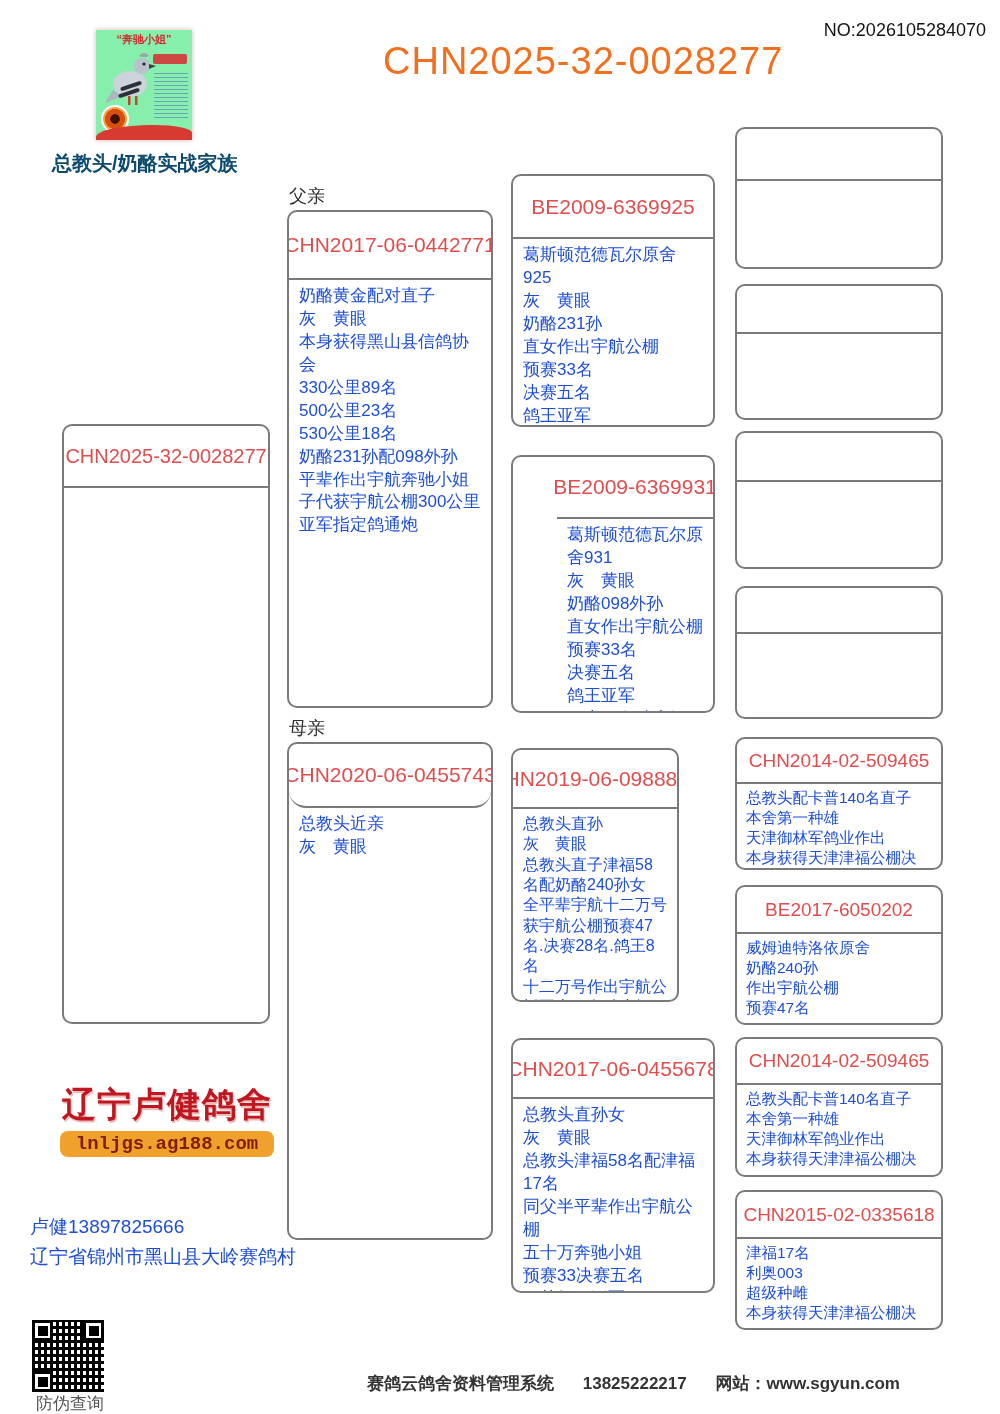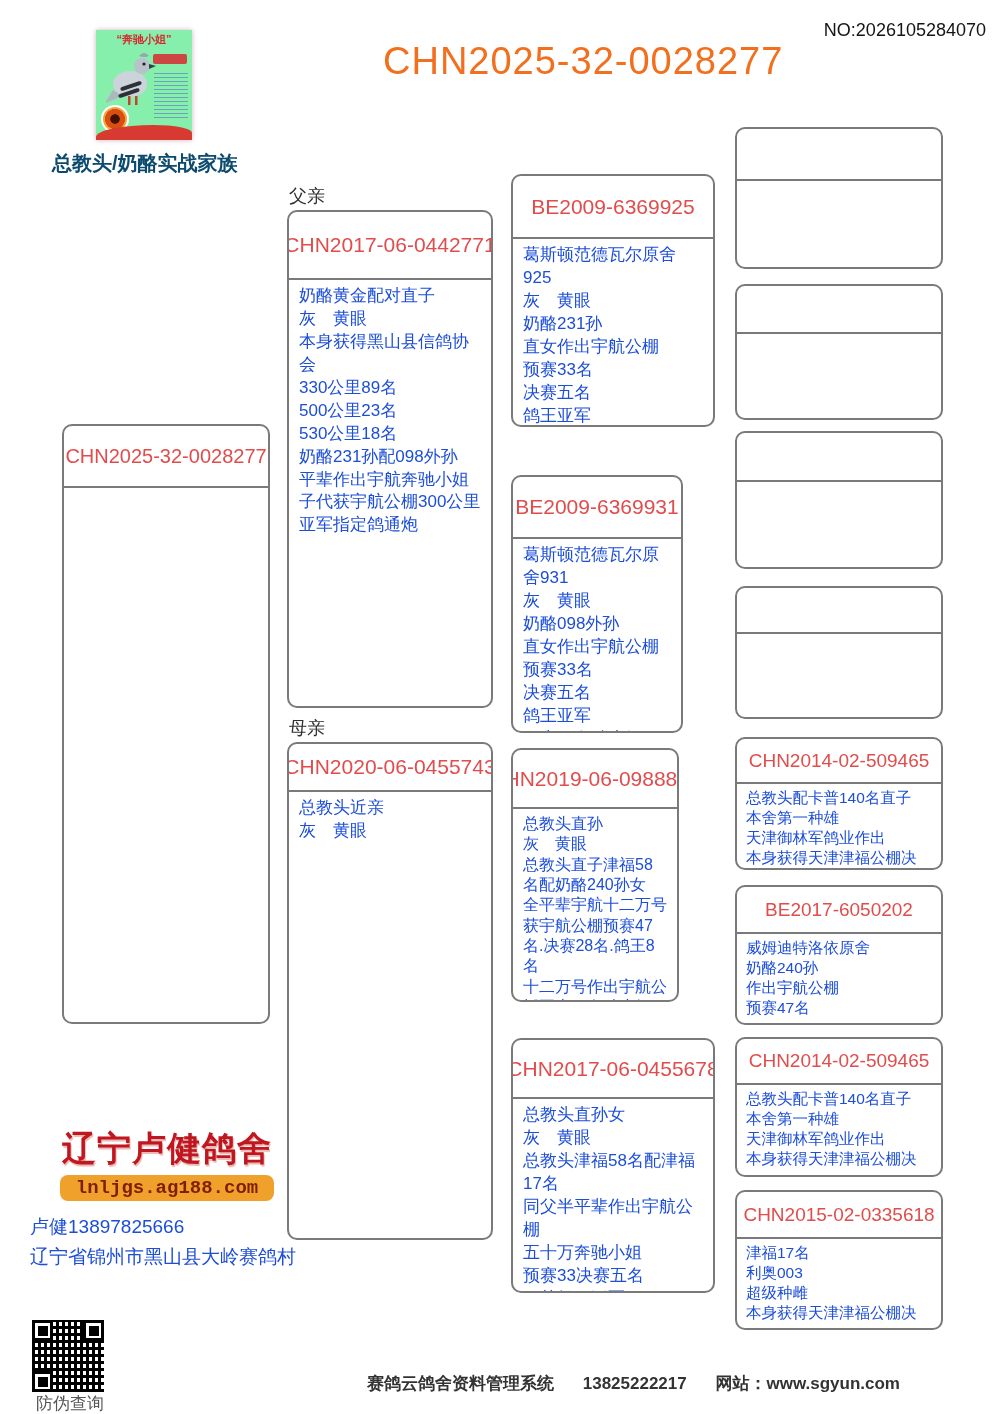--- a/index.html
+++ b/index.html
@@ -35,21 +35,21 @@
   .pbox .body{white-space:pre-line;color:#1d4ed8;font-size:17px;line-height:1.35;padding:5px 10px;}
   .pbox.small .head{font-size:19px;}
   .pbox.small .body{font-size:15.5px;line-height:1.3;padding:4px 9px;}
   .pbox.dense .body{font-size:16px;line-height:1.27;}
   .genlabel{position:absolute;font-size:18px;color:#2e2e2e;}
 
   
   .loft-logo{position:absolute;left:60px;top:1082px;width:214px;text-align:center;}
   .loft-brand{font-size:34px;font-weight:bold;color:#c0161f;
               font-family:Liberation Sans, sans-serif;
-              text-shadow:1px 2px 1px #e8b8b4;white-space:nowrap;letter-spacing:1px;margin-top:44px;}
+              text-shadow:1px 2px 1px #e8b8b4;white-space:nowrap;letter-spacing:1px;}
   .loft-url{margin-top:3px;background:#f0a12c;color:#7e1f04;font-weight:bold;font-size:19px;
             font-family:"Liberation Mono","DejaVu Sans Mono",monospace;padding:2px 2px;white-space:nowrap;border-radius:8px;}
   .contact{position:absolute;left:30px;top:1212px;font-size:19px;color:#1d4ed8;line-height:1.6;}
 
   .qr{position:absolute;left:32px;top:1320px;width:72px;height:72px;background:
       repeating-linear-gradient(90deg,#000 0 3px,transparent 3px 6px),
       repeating-linear-gradient(0deg,#000 0 3px,#fff 3px 7px);}
   .qr .finder{position:absolute;width:15px;height:15px;border:3px solid #000;background:#fff;}
   .qr .finder.tl{top:0;left:0;} .qr .finder.tr{top:0;right:0;} .qr .finder.bl{bottom:0;left:0;}
   .qr .finder::after{content:"";position:absolute;inset:2.5px;background:#000;}
@@ -105,37 +105,37 @@
 灰　黄眼
 本身获得黑山县信鸽协会
  330公里89名
 500公里23名
 530公里18名
 奶酪231孙配098外孙
 平辈作出宇航奔驰小姐
 子代获宇航公棚300公里亚军指定鸽通炮</div>
   </div>
   <div class="pbox" style="left:287px;top:742px;width:206px;height:498px;">
-    <div class="head" style="height:48px;">CHN2020-06-0455743</div>
+    <div class="head" style="height:64px;border-radius:17px;">CHN2020-06-0455743</div>
     <div class="body">总教头近亲
 灰　黄眼</div>
   </div>
 
   <div class="pbox" style="left:511px;top:174px;width:204px;height:253px;">
     <div class="head" style="height:63px;">BE2009-6369925</div>
     <div class="body">葛斯顿范德瓦尔原舍925
 灰　黄眼
 奶酪231孙
 直女作出宇航公棚
 预赛33名
 决赛五名
 鸽王亚军
 五十万奔驰小姐</div>
   </div>
-  <div class="pbox" style="left:511px;top:475px;width:172px;height:258px;">
+  <div class="pbox" style="left:511px;top:455px;width:204px;height:258px;padding-left:44px;">
     <div class="head" style="height:62px;">BE2009-6369931</div>
     <div class="body">葛斯顿范德瓦尔原舍931
 灰　黄眼
 奶酪098外孙
 直女作出宇航公棚
 预赛33名
 决赛五名
 鸽王亚军
 五十万奔驰小姐</div>
   </div>

